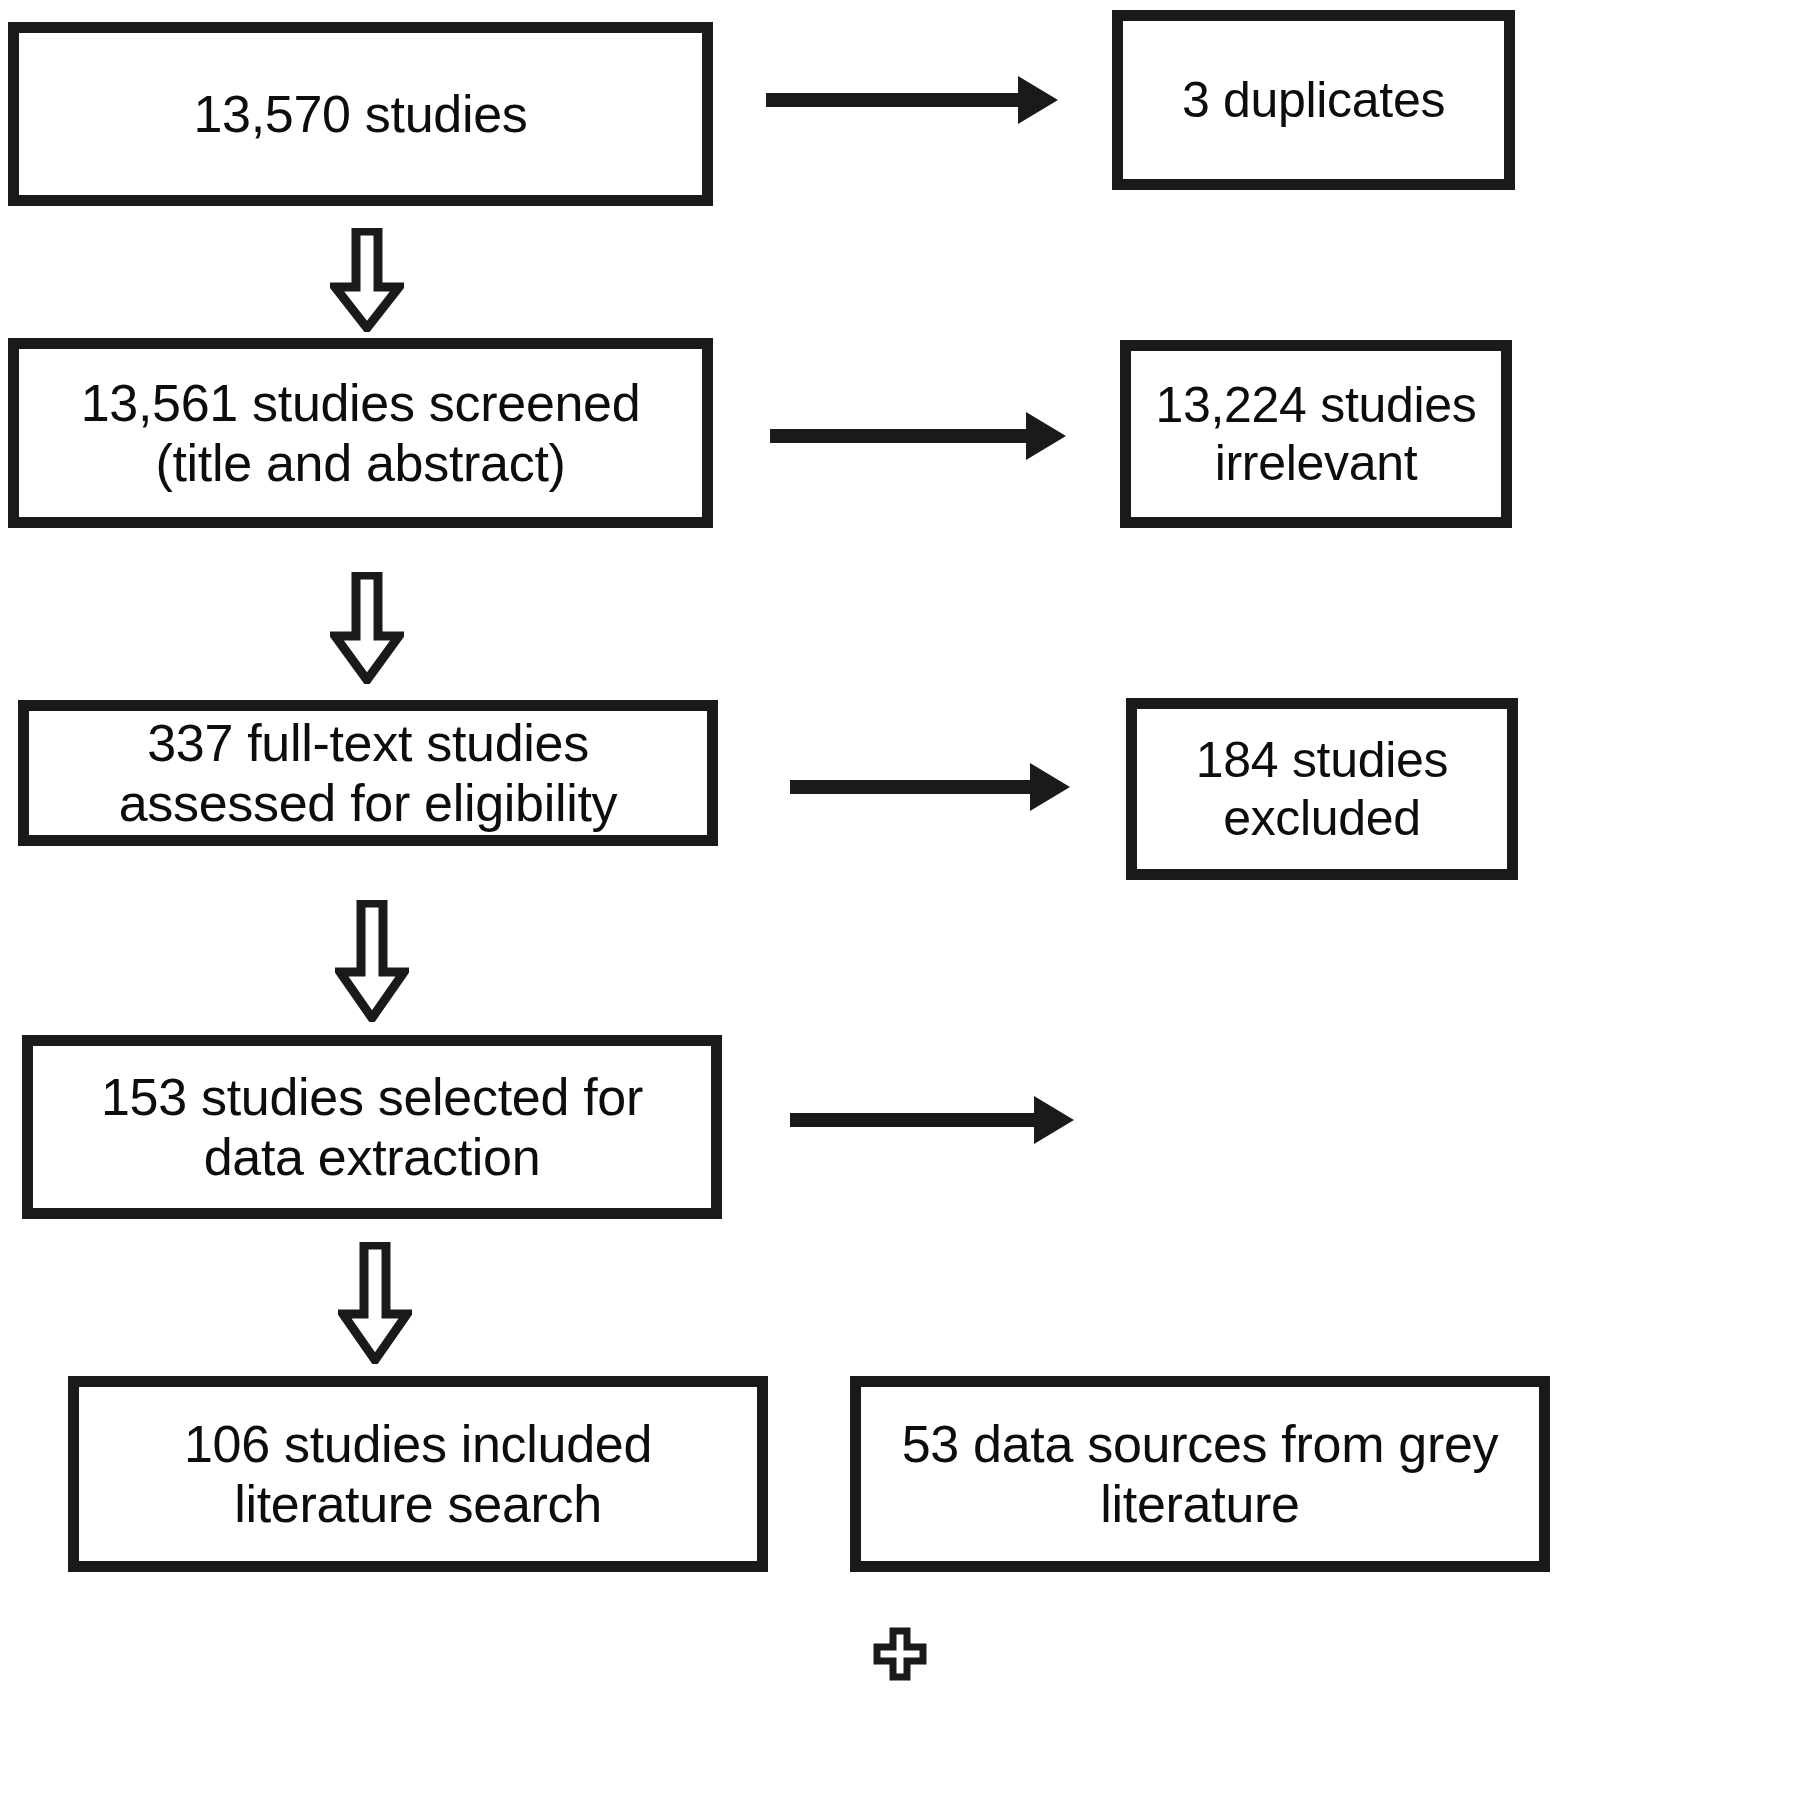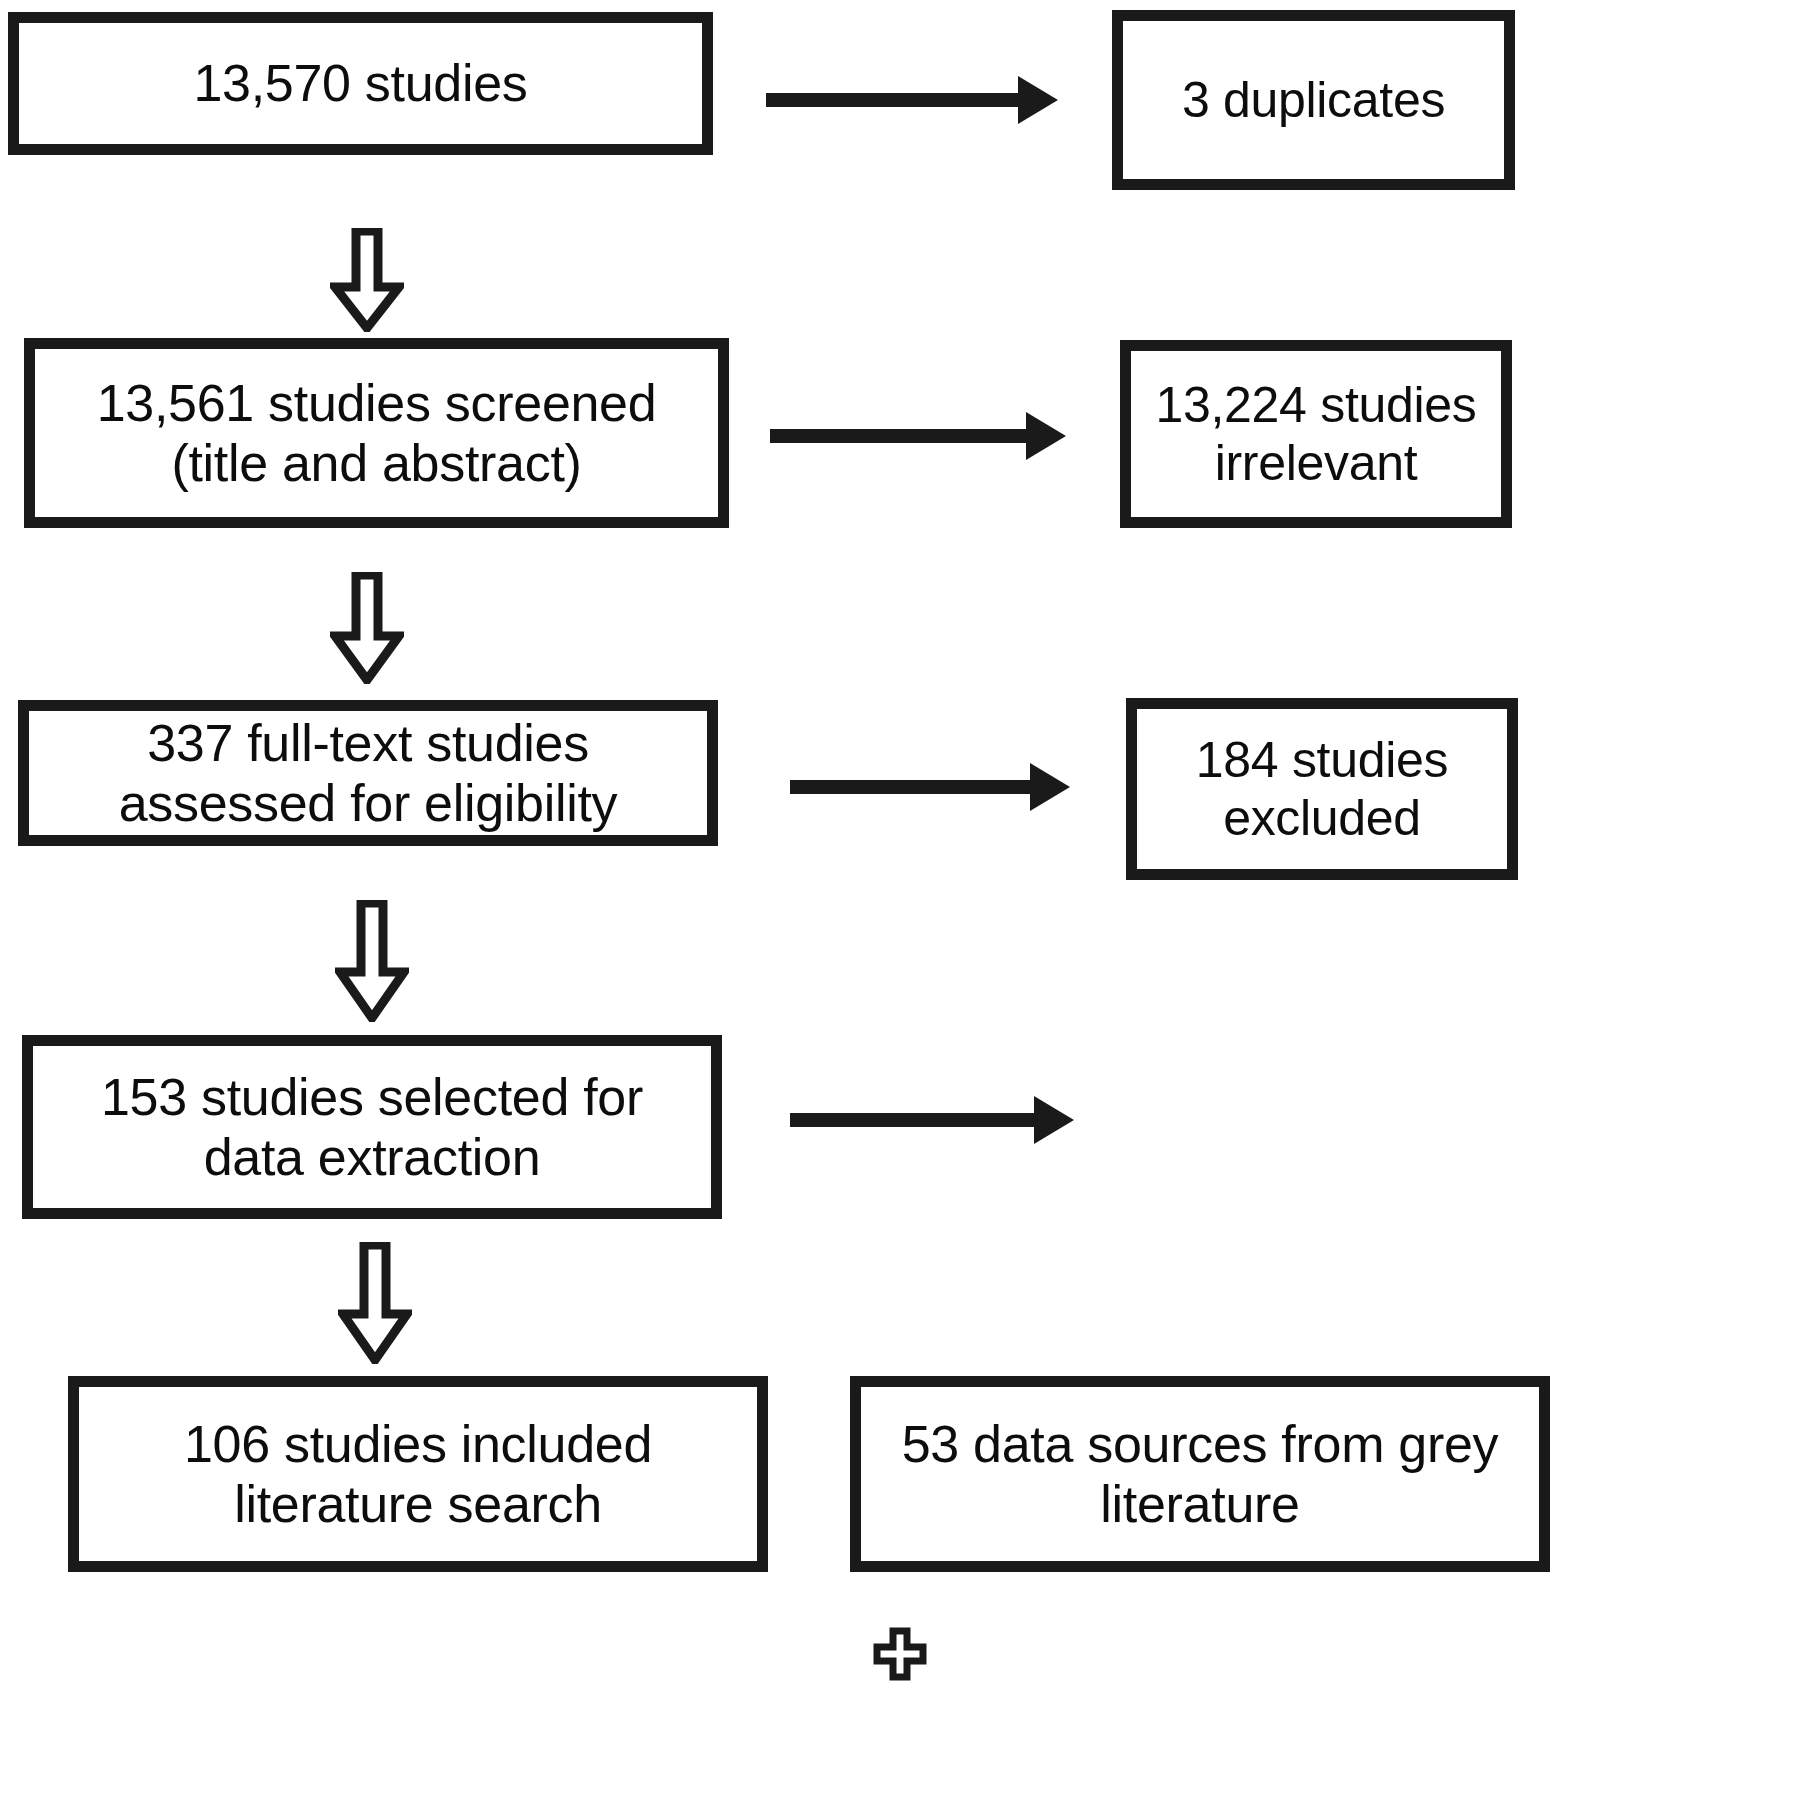--- a/index.html
+++ b/index.html
@@ -33,23 +33,23 @@
     width: 100%;
     padding: 0 18px;
     font-size: 52px;
     line-height: 1.16;
     color: #0d0d0d;
     letter-spacing: -0.3px;
     white-space: pre-line;
   }
 
   
-  #box-identified      { left: 8px;    top: 12px;    width: 705px;  height: 143px; }
+  #box-identified      { left: 8px;    top: 22px;    width: 705px;  height: 184px; }
   #box-duplicates      { left: 1112px; top: 10px;   width: 403px;  height: 180px; }
-  #box-screened        { left: 8px;    top: 338px;  width: 705px;  height: 190px; margin-left: 16px; }
+  #box-screened        { left: 8px;    top: 338px;  width: 705px;  height: 190px; }
   #box-irrelevant      { left: 1120px; top: 340px;  width: 392px;  height: 188px; }
   #box-fulltext        { left: 18px;   top: 700px;  width: 700px;  height: 146px; }
   #box-excluded-184    { left: 1126px; top: 698px;  width: 392px;  height: 182px; }
   #box-selected        { left: 22px;   top: 1035px; width: 700px;  height: 184px; }
   #box-excluded-47     { left: 1128px; top: 940px;  width: 394px;  height: 280px; }
   #box-included        { left: 28px;   top: 1376px; width: 700px;  height: 196px; margin-left: 40px; }
   #box-grey            { left: 850px;  top: 1376px; width: 700px;  height: 196px; }
 
   
   #box-irrelevant .box-label,

